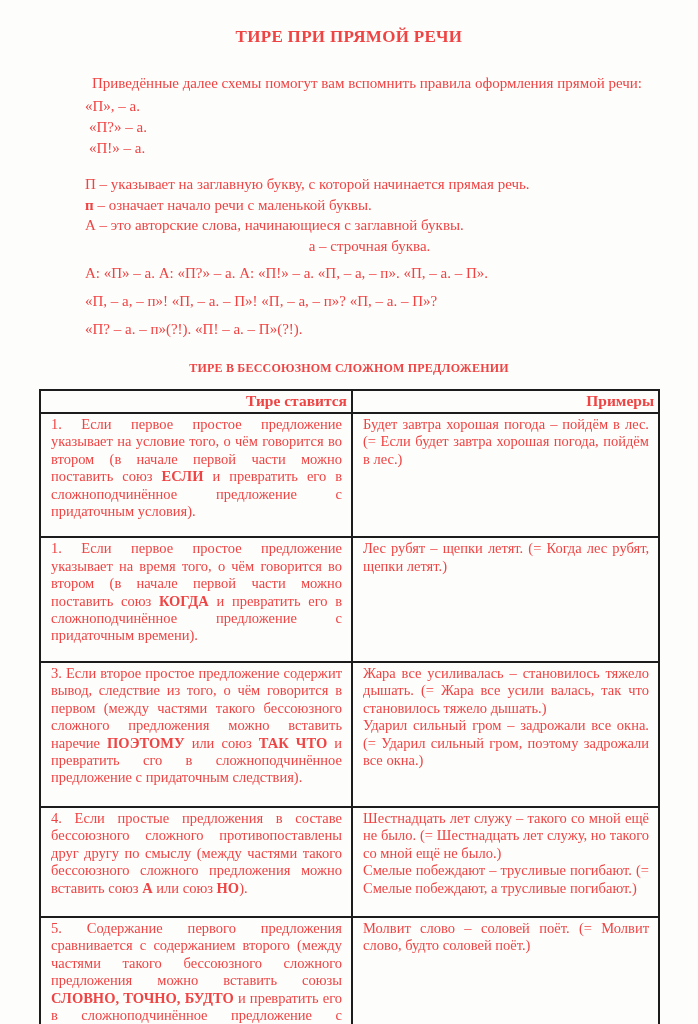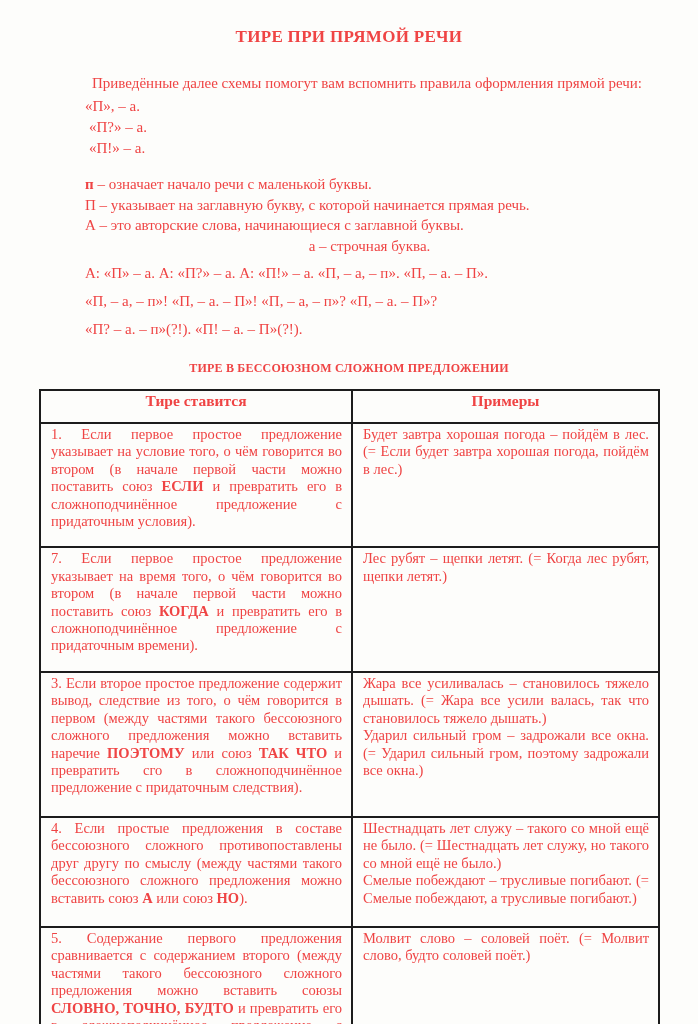--- a/index.html
+++ b/index.html
@@ -48,24 +48,24 @@
     border-collapse:collapse;
     table-layout:fixed;
     font-size:14.5px;
   }
   table.rules th, table.rules td {
     border:2px solid #1c1c1c;
     vertical-align:top;
     box-sizing:border-box;
   }
   table.rules th {
-    padding:1px 4px 12px;
+    padding:1px 4px 2px;
     font-size:15.5px;
     font-weight:bold;
-    text-align:center;
+    text-align:right;
     border-bottom-width:2.5px;
     margin-top:32px;
   }
   table.rules col.c-left { width:312px; }
   table.rules td { padding:2px 9px 16px 10px; }
   table.rules td p {
     margin:0;
     line-height:17.4px;
     text-align:justify;
   }
@@ -85,22 +85,22 @@
   <h1 class="h1">ТИРЕ ПРИ ПРЯМОЙ РЕЧИ</h1>
 
   <div class="content">
     <p class="intro">Приведённые далее схемы помогут вам вспомнить правила оформления прямой речи:</p>
     <div id="schemes">
         <p class="scheme-line">«П», – а.</p>
         <p class="scheme-line ind">«П?» – а.</p>
         <p class="scheme-line ind">«П!» – а.</p>
       </div>
     <div id="legend" class="legend">
+        <p><span>П</span><span> – указывает на заглавную букву, с которой начинается прямая речь.</span></p>
         <p><span class="b">п</span><span> – означает начало речи с маленькой буквы.</span></p>
-        <p><span>П</span><span> – указывает на заглавную букву, с которой начинается прямая речь.</span></p>
         <p><span>А</span><span> – это авторские слова, начинающиеся с заглавной буквы.</span></p>
         <p class="ind"><span>а</span><span> – строчная буква.</span></p>
       </div>
     <div id="scheme-rows" class="scheme-rows">
         <p>А: «П» – а. А: «П?» – а. А: «П!» – а. «П, – а, – п». «П, – а. – П».</p>
         <p>«П, – а, – п»! «П, – а. – П»! «П, – а, – п»? «П, – а. – П»?</p>
         <p>«П? – а. – п»(?!). «П! – а. – П»(?!).</p>
       </div>
   </div>
 
@@ -121,21 +121,21 @@
         <tr class="r0">
           <td>
             <p><span>1. Если первое простое предложение указывает на условие того, о чём говорится во втором (в начале первой части можно поставить союз </span><span class="b">ЕСЛИ</span><span> и превратить его в сложноподчинённое предложение с придаточным условия).</span></p>
           </td>
           <td>
             <p><span class="i">Будет завтра хорошая погода – пойдём в лес. </span><span>(= Если будет завтра хорошая погода, пойдём в лес.)</span></p>
           </td>
         </tr>
         <tr class="r1">
           <td>
-            <p><span>7. Если первое простое предложение указывает на время того, о чём говорится во втором (в начале первой части можно поставить союз </span><span class="b">КОГДА</span><span> и превратить его в сложноподчинённое предложение с придаточным времени).</span></p>
+            <p><span>1. Если первое простое предложение указывает на время того, о чём говорится во втором (в начале первой части можно поставить союз </span><span class="b">КОГДА</span><span> и превратить его в сложноподчинённое предложение с придаточным времени).</span></p>
           </td>
           <td>
             <p><span class="i">Лес рубят – щепки летят. </span><span>(= Когда лес рубят, щепки летят.)</span></p>
           </td>
         </tr>
         <tr class="r2">
           <td>
             <p><span>3. Если второе простое предложение содержит вывод, следствие из того, о чём говорится в первом (между частями такого бессоюзного сложного предложения можно вставить наречие </span><span class="b">ПОЭТОМУ</span><span> или союз </span><span class="b">ТАК ЧТО</span><span> и превратить сго в сложноподчинённое предложение с придаточным следствия).</span></p>
           </td>
           <td>

